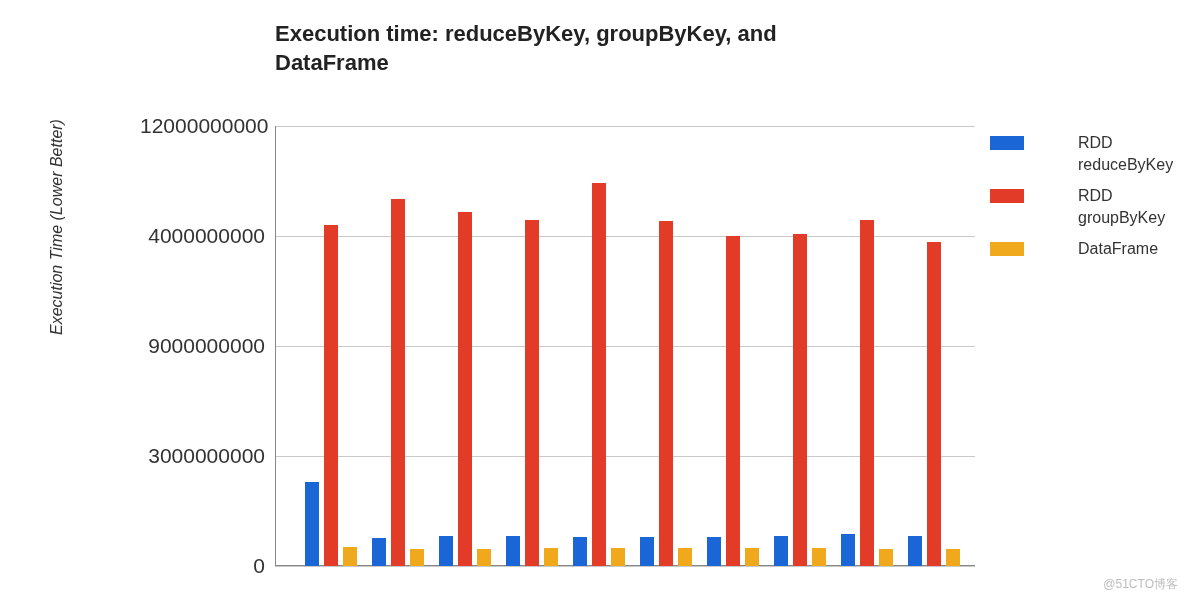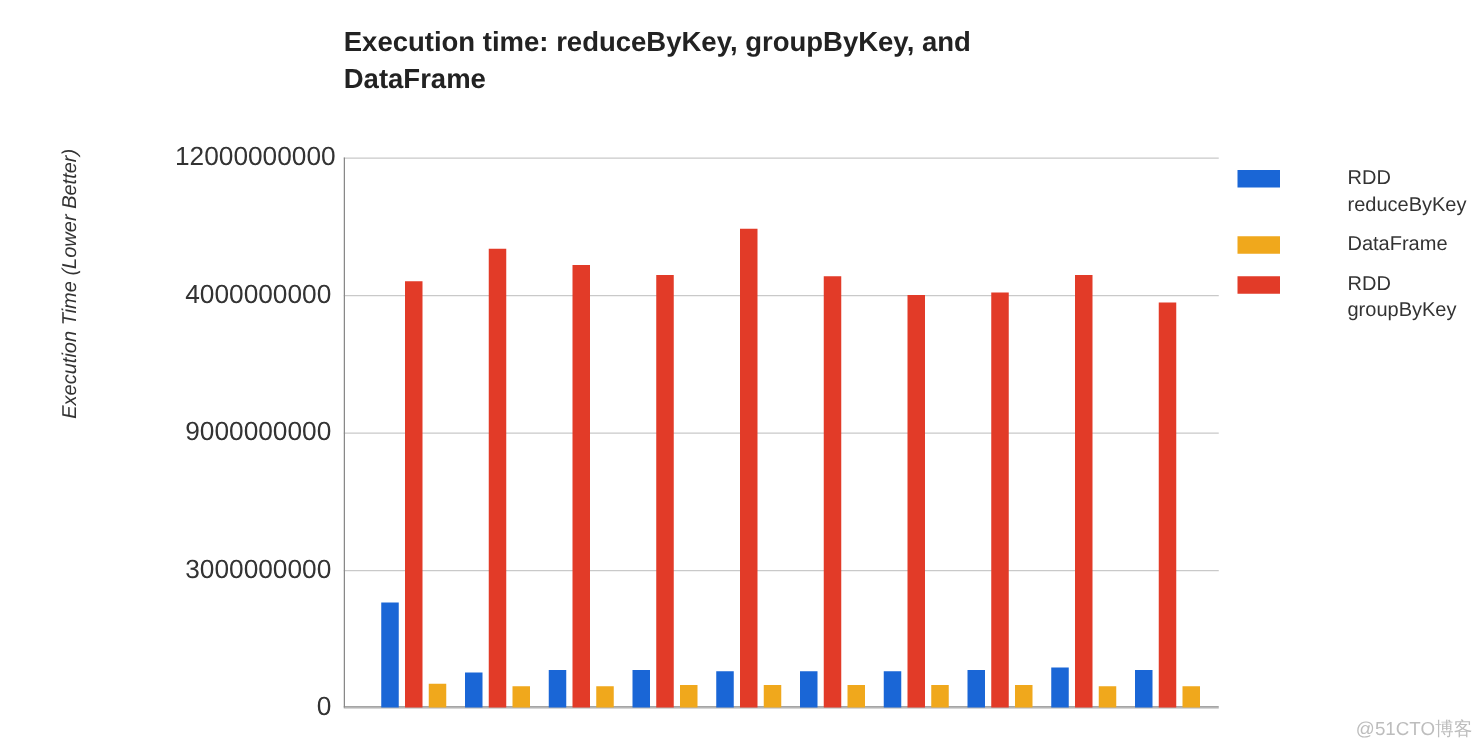--- a/index.html
+++ b/index.html
@@ -120,21 +120,21 @@
     height: 14px;
     margin-top: 4px;
     margin-right: 10px;
     flex: 0 0 34px;
   }
   .legend-label { max-width: 120px; margin-left: 44px; }
   .watermark {
     position: absolute;
     right: 6px;
     bottom: 4px;
-    font-size: 15px;
+    font-size: 12px;
     color: #bdbdbd;
   }
 </style>
 </head>
 <body>
 
 <div class="chart-wrap">
 
   <div class="title">Execution time: reduceByKey, groupByKey, and DataFrame</div>
 
@@ -209,24 +209,24 @@
         </div>
       </div>
   </div>
 
   <div class="legend" id="legend">
       <div class="legend-item">
         <div class="swatch" style="background: rgb(26, 102, 214);"></div>
         <div class="legend-label">RDD reduceByKey</div>
       </div>
       <div class="legend-item">
+        <div class="swatch" style="background: rgb(226, 59, 40);"></div>
+        <div class="legend-label">RDD groupByKey</div>
+      </div>
+      <div class="legend-item">
         <div class="swatch" style="background: rgb(240, 168, 28);"></div>
         <div class="legend-label">DataFrame</div>
       </div>
-      <div class="legend-item">
-        <div class="swatch" style="background: rgb(226, 59, 40);"></div>
-        <div class="legend-label">RDD groupByKey</div>
-      </div>
     </div>
 
 </div>
 
 <div class="watermark">@51CTO博客</div>
 
 </body></html>

